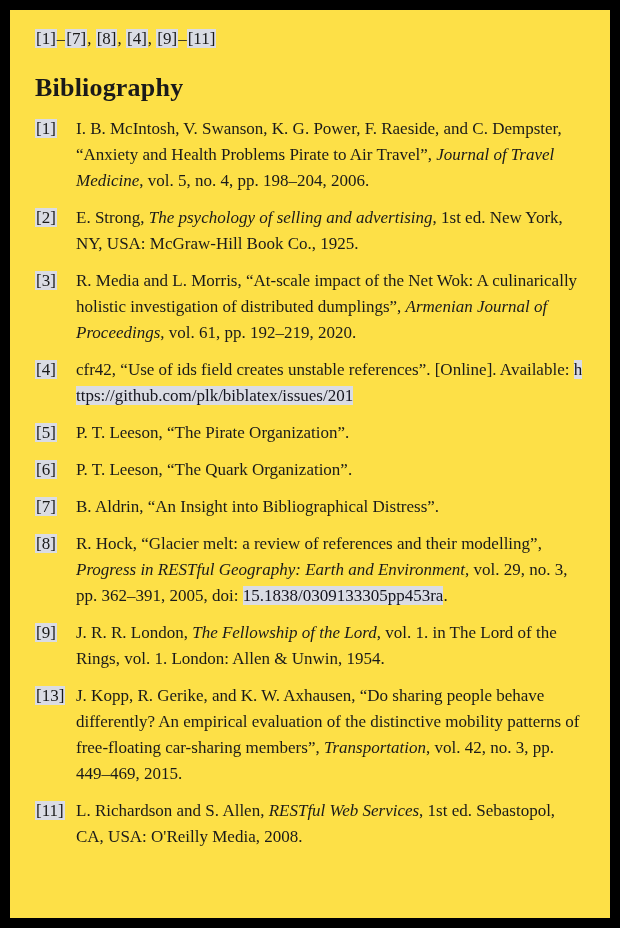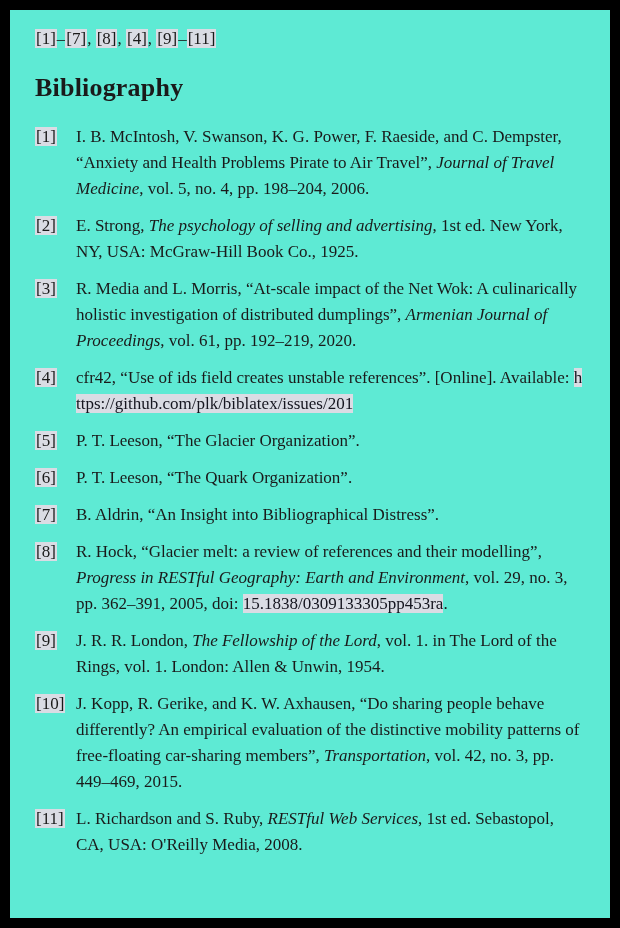--- a/index.html
+++ b/index.html
@@ -5,21 +5,21 @@
   html, body {
     margin: 0;
     padding: 0;
     background: #ffffff;
   }
   .frame {
     box-sizing: border-box;
     width: 620px;
     height: 928px;
     border: 10px solid #000000;
-    background: #5eead4;
+    background: #fde047;
     overflow: hidden;
     font-family: "Liberation Serif", serif;
     color: #1a1a1a;
   }
   .content {
     padding: 16px 26px 0 18px;
   }
   .citation-line {
     font-size: 17px;
     line-height: 26px;
@@ -27,21 +27,21 @@
     white-space: nowrap;
   }
   .hl {
     background: #dadce4;
     padding: 0 1px;
   }
   .title {
     font-size: 26px;
     line-height: 32px;
     font-weight: 700;
-    margin: 20px 0 20px 7px;
+    margin: 20px 0 12px 7px;
     letter-spacing: 0.2px;
   }
   .references {
     margin: 0;
   }
   .ref-entry {
     display: flex;
     align-items: flex-start;
     margin-bottom: 11px;
     font-size: 17px;
@@ -88,42 +88,42 @@
         <div class="ref-entry">
           <div class="ref-label-col"><span class="hl">[3]</span></div>
           <div class="ref-text"><span>R. Media and L. Morris, “At-scale impact of the Net Wok: A culinarically holistic investigation of distributed dumplings”, </span><span class="seg-italic">Armenian Journal of Proceedings</span><span>, vol. 61, pp. 192–219, 2020.</span></div>
         </div>
         <div class="ref-entry">
           <div class="ref-label-col"><span class="hl">[4]</span></div>
           <div class="ref-text"><span>cfr42, “Use of ids field creates unstable references”. [Online]. Available: </span><span class="seg-link">https://github.com/plk/biblatex/issues/201</span></div>
         </div>
         <div class="ref-entry">
           <div class="ref-label-col"><span class="hl">[5]</span></div>
-          <div class="ref-text"><span>P. T. Leeson, “The Glacier Organization”.</span></div>
+          <div class="ref-text"><span>P. T. Leeson, “The Pirate Organization”.</span></div>
         </div>
         <div class="ref-entry">
           <div class="ref-label-col"><span class="hl">[6]</span></div>
           <div class="ref-text"><span>P. T. Leeson, “The Quark Organization”.</span></div>
         </div>
         <div class="ref-entry">
           <div class="ref-label-col"><span class="hl">[7]</span></div>
           <div class="ref-text"><span>B. Aldrin, “An Insight into Bibliographical Distress”.</span></div>
         </div>
         <div class="ref-entry">
           <div class="ref-label-col"><span class="hl">[8]</span></div>
           <div class="ref-text"><span>R. Hock, “Glacier melt: a review of references and their modelling”, </span><span class="seg-italic">Progress in RESTful Geography: Earth and Environment</span><span>, vol. 29, no. 3, pp. 362–391, 2005, doi: </span><span class="seg-link">15.1838/0309133305pp453ra</span><span>.</span></div>
         </div>
         <div class="ref-entry">
           <div class="ref-label-col"><span class="hl">[9]</span></div>
           <div class="ref-text"><span>J. R. R. London, </span><span class="seg-italic">The Fellowship of the Lord</span><span>, vol. 1. in The Lord of the Rings, vol. 1. London: Allen &amp; Unwin, 1954.</span></div>
         </div>
         <div class="ref-entry">
-          <div class="ref-label-col"><span class="hl">[10]</span></div>
+          <div class="ref-label-col"><span class="hl">[13]</span></div>
           <div class="ref-text"><span>J. Kopp, R. Gerike, and K. W. Axhausen, “Do sharing people behave differently? An empirical evaluation of the distinctive mobility patterns of free-floating car-sharing members”, </span><span class="seg-italic">Transportation</span><span>, vol. 42, no. 3, pp. 449–469, 2015.</span></div>
         </div>
         <div class="ref-entry">
           <div class="ref-label-col"><span class="hl">[11]</span></div>
-          <div class="ref-text"><span>L. Richardson and S. Ruby, </span><span class="seg-italic">RESTful Web Services</span><span>, 1st ed. Sebastopol, CA, USA: O'Reilly Media, 2008.</span></div>
+          <div class="ref-text"><span>L. Richardson and S. Allen, </span><span class="seg-italic">RESTful Web Services</span><span>, 1st ed. Sebastopol, CA, USA: O'Reilly Media, 2008.</span></div>
         </div>
       </div>
 
   </div>
 </div>
 
 </body></html>

